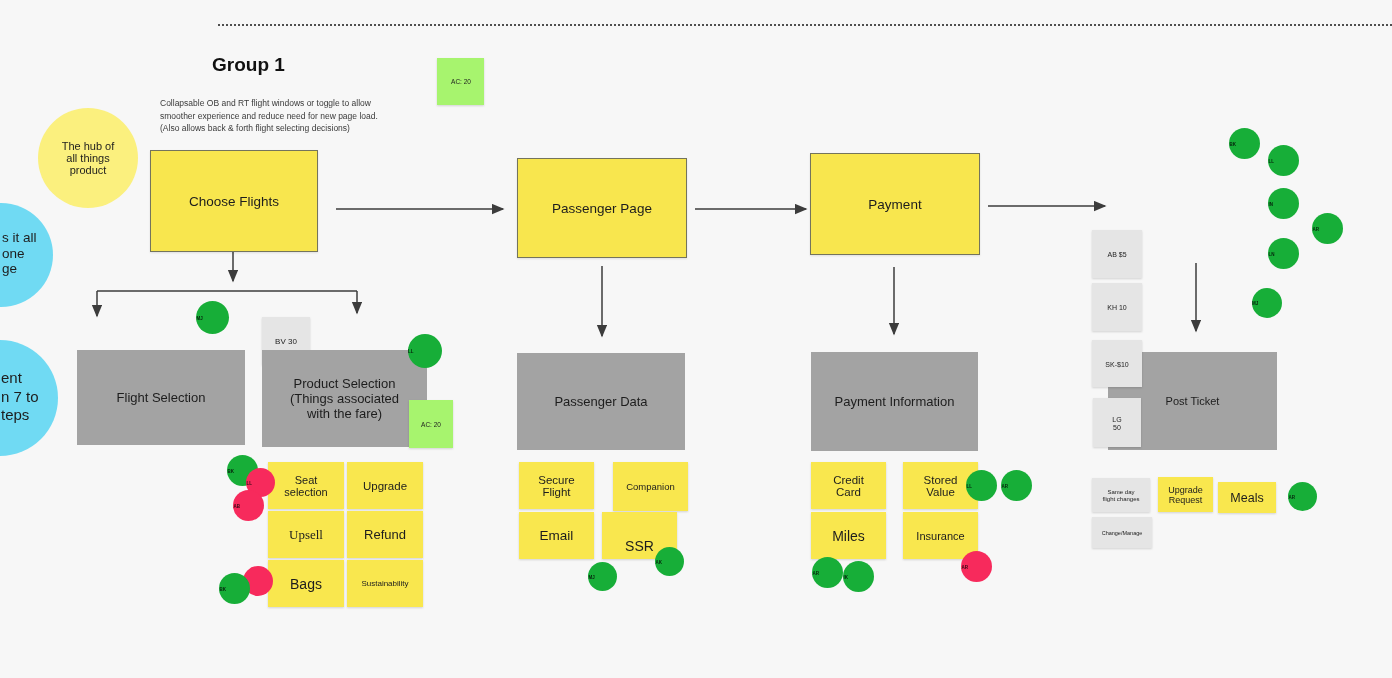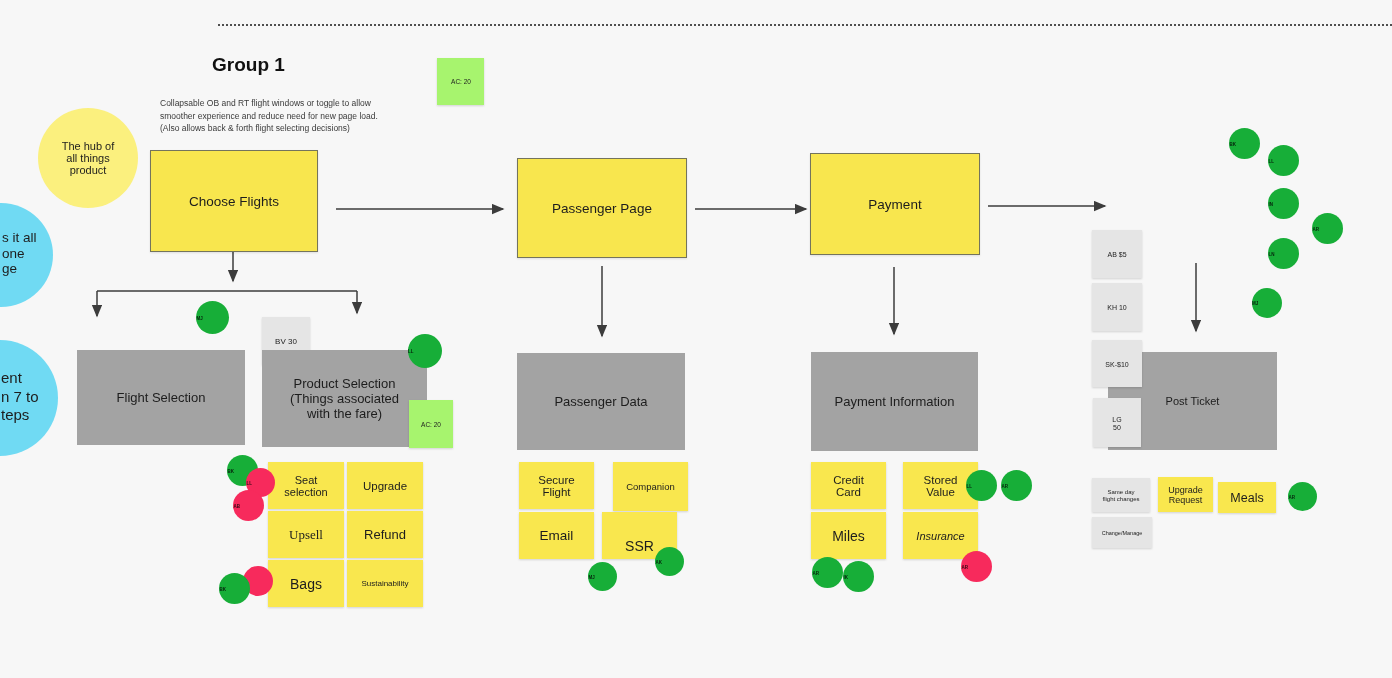--- a/index.html
+++ b/index.html
@@ -169,21 +169,21 @@
 Card</div>
     </div>
     <div class="sticky yellow" style="left: 903px; top: 462px; width: 75px; height: 47px; z-index: 3;">
       <div class="lbl" style="font-size: 11.5px;">Stored
 Value</div>
     </div>
     <div class="sticky yellow" style="left: 811px; top: 512px; width: 75px; height: 47px; z-index: 3;">
       <div class="lbl" style="font-size: 14px;">Miles</div>
     </div>
     <div class="sticky yellow" style="left: 903px; top: 512px; width: 75px; height: 47px; z-index: 3;">
-      <div class="lbl" style="font-size: 11px; font-style: italic;">Insurance</div>
+      <div class="lbl" style="font-size: 11px;">Insurance</div>
     </div>
     <div class="sticky pale" style="left: 1092px; top: 230px; width: 50px; height: 48px; z-index: 3;">
       <div class="lbl tiny" style="font-size: 14px;">AB $5</div>
     </div>
     <div class="sticky pale" style="left: 1092px; top: 283px; width: 50px; height: 48px; z-index: 3;">
       <div class="lbl tiny" style="font-size: 14px;">KH 10</div>
     </div>
     <div class="sticky pale" style="left: 1092px; top: 340px; width: 50px; height: 47px; z-index: 3;">
       <div class="lbl tiny" style="font-size: 14px;">SK-$10</div>
     </div>

